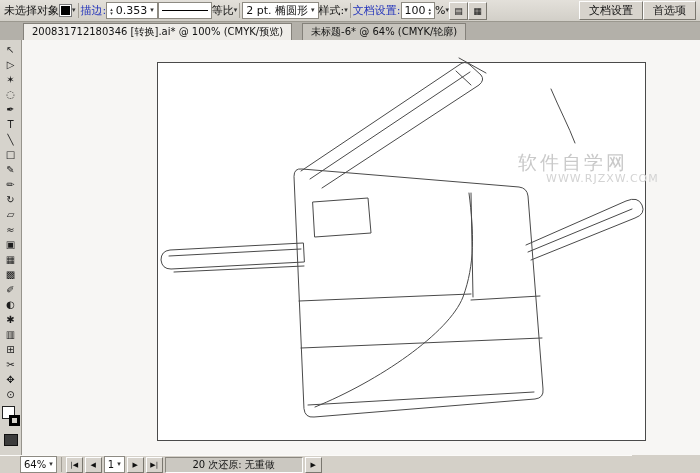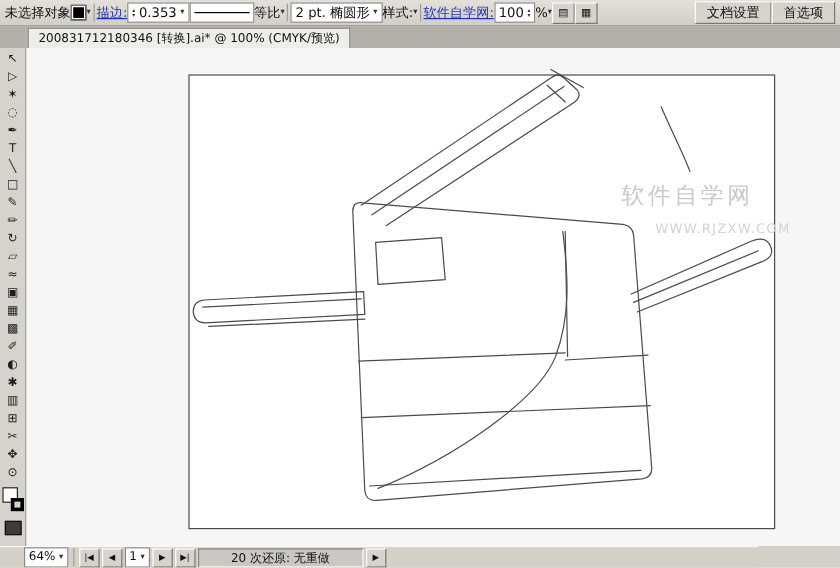--- a/index.html
+++ b/index.html
@@ -3,21 +3,21 @@
 <meta charset="utf-8">
 <style>
   html,body{margin:0;padding:0;width:700px;height:473px;overflow:hidden;
     background:#d4d0c8;font-family:"DejaVu Sans","Liberation Sans",sans-serif;
     font-size:11px;color:#111;position:relative;}
   
   .control-bar{position:absolute;left:0;top:0;width:700px;height:22px;
     background:linear-gradient(#e3e0da,#d2cfc8);border-bottom:1px solid #9b988f;
     display:flex;align-items:center;gap:0;padding:0 4px;box-sizing:border-box;white-space:nowrap;}
   .vsep{width:1px;height:15px;background:#a39f96;margin:0 2px;flex:0 0 1px;}
-  .link{color:#2233bb;text-decoration:underline;cursor:pointer;}
+  .link{color:#2233bb;cursor:pointer;}
   .combo{display:inline-flex;align-items:center;gap:3px;background:#fff;
     border:1px solid #8d8a82;height:15px;padding:0 3px;text-align:center;}
   .chev{font-size:7px;line-height:1;color:#333;}
   .spin{display:inline-flex;flex-direction:column;font-size:5px;line-height:4px;color:#333;}
   .swatch{width:11px;height:11px;background:#000;border:1px solid #777;box-shadow:0 0 0 1px #fff inset;}
   .line-swatch{display:inline-block;width:46px;height:1px;background:#000;}
   .icon-btn{width:17px;height:16px;border:1px solid;border-color:#fdfdfd #7a776f #7a776f #fdfdfd;
     background:#d7d3cc;display:inline-flex;align-items:center;justify-content:center;font-size:9px;}
   .push-btn{border:1px solid;border-color:#fdfdfd #7a776f #7a776f #fdfdfd;background:#d7d3cc;
     height:17px;display:inline-flex;align-items:center;padding:0 9px;}
@@ -37,21 +37,21 @@
   .fs{position:relative;width:18px;height:20px;margin-top:4px;}
   .fs-fill{position:absolute;left:0;top:0;width:11px;height:11px;background:#fff;border:1px solid #222;}
   .fs-stroke{position:absolute;right:0;bottom:0;width:11px;height:11px;background:#d6d3cc;
     border:3px solid #000;box-sizing:border-box;}
   .screen-mode{width:12px;height:10px;background:#3c3c3c;border:1px solid #111;margin-top:8px;}
   
   .canvas{position:absolute;left:22px;top:40px;width:678px;height:415px;background:#f7f6f4;overflow:hidden;}
   .artboard{position:absolute;left:135px;top:22px;width:489px;height:379px;background:#fff;
     border:1px solid #4a4a4a;box-sizing:border-box;}
   .wm1{position:absolute;left:496px;top:110px;font-size:19px;letter-spacing:3px;color:#c9c9c9;}
-  .wm2{position:absolute;left:524px;top:144px;font-size:11px;letter-spacing:1px;color:#d3d3d3;}
+  .wm2{position:absolute;left:524px;top:132px;font-size:11px;letter-spacing:1px;color:#d3d3d3;}
   .sketch-svg{position:absolute;left:0;top:0;}
   .sketch-svg path{fill:none;stroke:#4a4a4a;stroke-width:1;stroke-linejoin:round;stroke-linecap:round;}
   
   .status-bar{position:absolute;left:0;top:455px;width:632px;height:18px;background:#d4d0c8;
     border-top:1px solid #fbfaf8;display:flex;align-items:center;gap:2px;font-size:10px;
     padding-left:20px;box-sizing:border-box;}
   .nav-btn{width:15px;height:14px;border:1px solid;border-color:#fdfdfd #7a776f #7a776f #fdfdfd;
     background:#d7d3cc;display:inline-flex;align-items:center;justify-content:center;font-size:7px;}
   .undo-seg{height:14px;min-width:120px;border:1px solid;border-color:#8a877f #fdfdfd #fdfdfd #8a877f;
     background:#cbc8c1;display:inline-flex;align-items:center;justify-content:center;padding:0 8px;}
@@ -84,40 +84,41 @@
 
   <span class="combo">
     <span>2 pt. 椭圆形</span>
     <span class="chev">▾</span>
   </span>
 
   <span>样式:</span>
   <span class="chev">▾</span>
   <span class="vsep"></span>
 
-  <a class="link">软件自学网:</a>
+  <a class="link">文档设置:</a>
   <span class="combo">
     <span>100</span>
     <span class="spin">
       <span>▴</span>
       <span>▾</span>
     </span>
   </span>
   <span>%</span>
   <span class="chev">▾</span>
 
   <span class="icon-btn">▤</span>
   <span class="icon-btn">▦</span>
 
   <span class="push-btn mlauto">文档设置</span>
   <span class="push-btn">首选项</span>
 </div>
 
 <div class="tab-bar">
   <span class="tab active">200831712180346 [转换].ai* @ 100% (CMYK/预览)</span>
+  <span class="tab">未标题-6* @ 64% (CMYK/轮廓)</span>
 </div>
 
 <div class="toolbar">
   <div class="tool">↖</div>
   <div class="tool">▷</div>
   <div class="tool">✶</div>
   <div class="tool">◌</div>
   <div class="tool">✒</div>
   <div class="tool">T</div>
   <div class="tool">╲</div>

